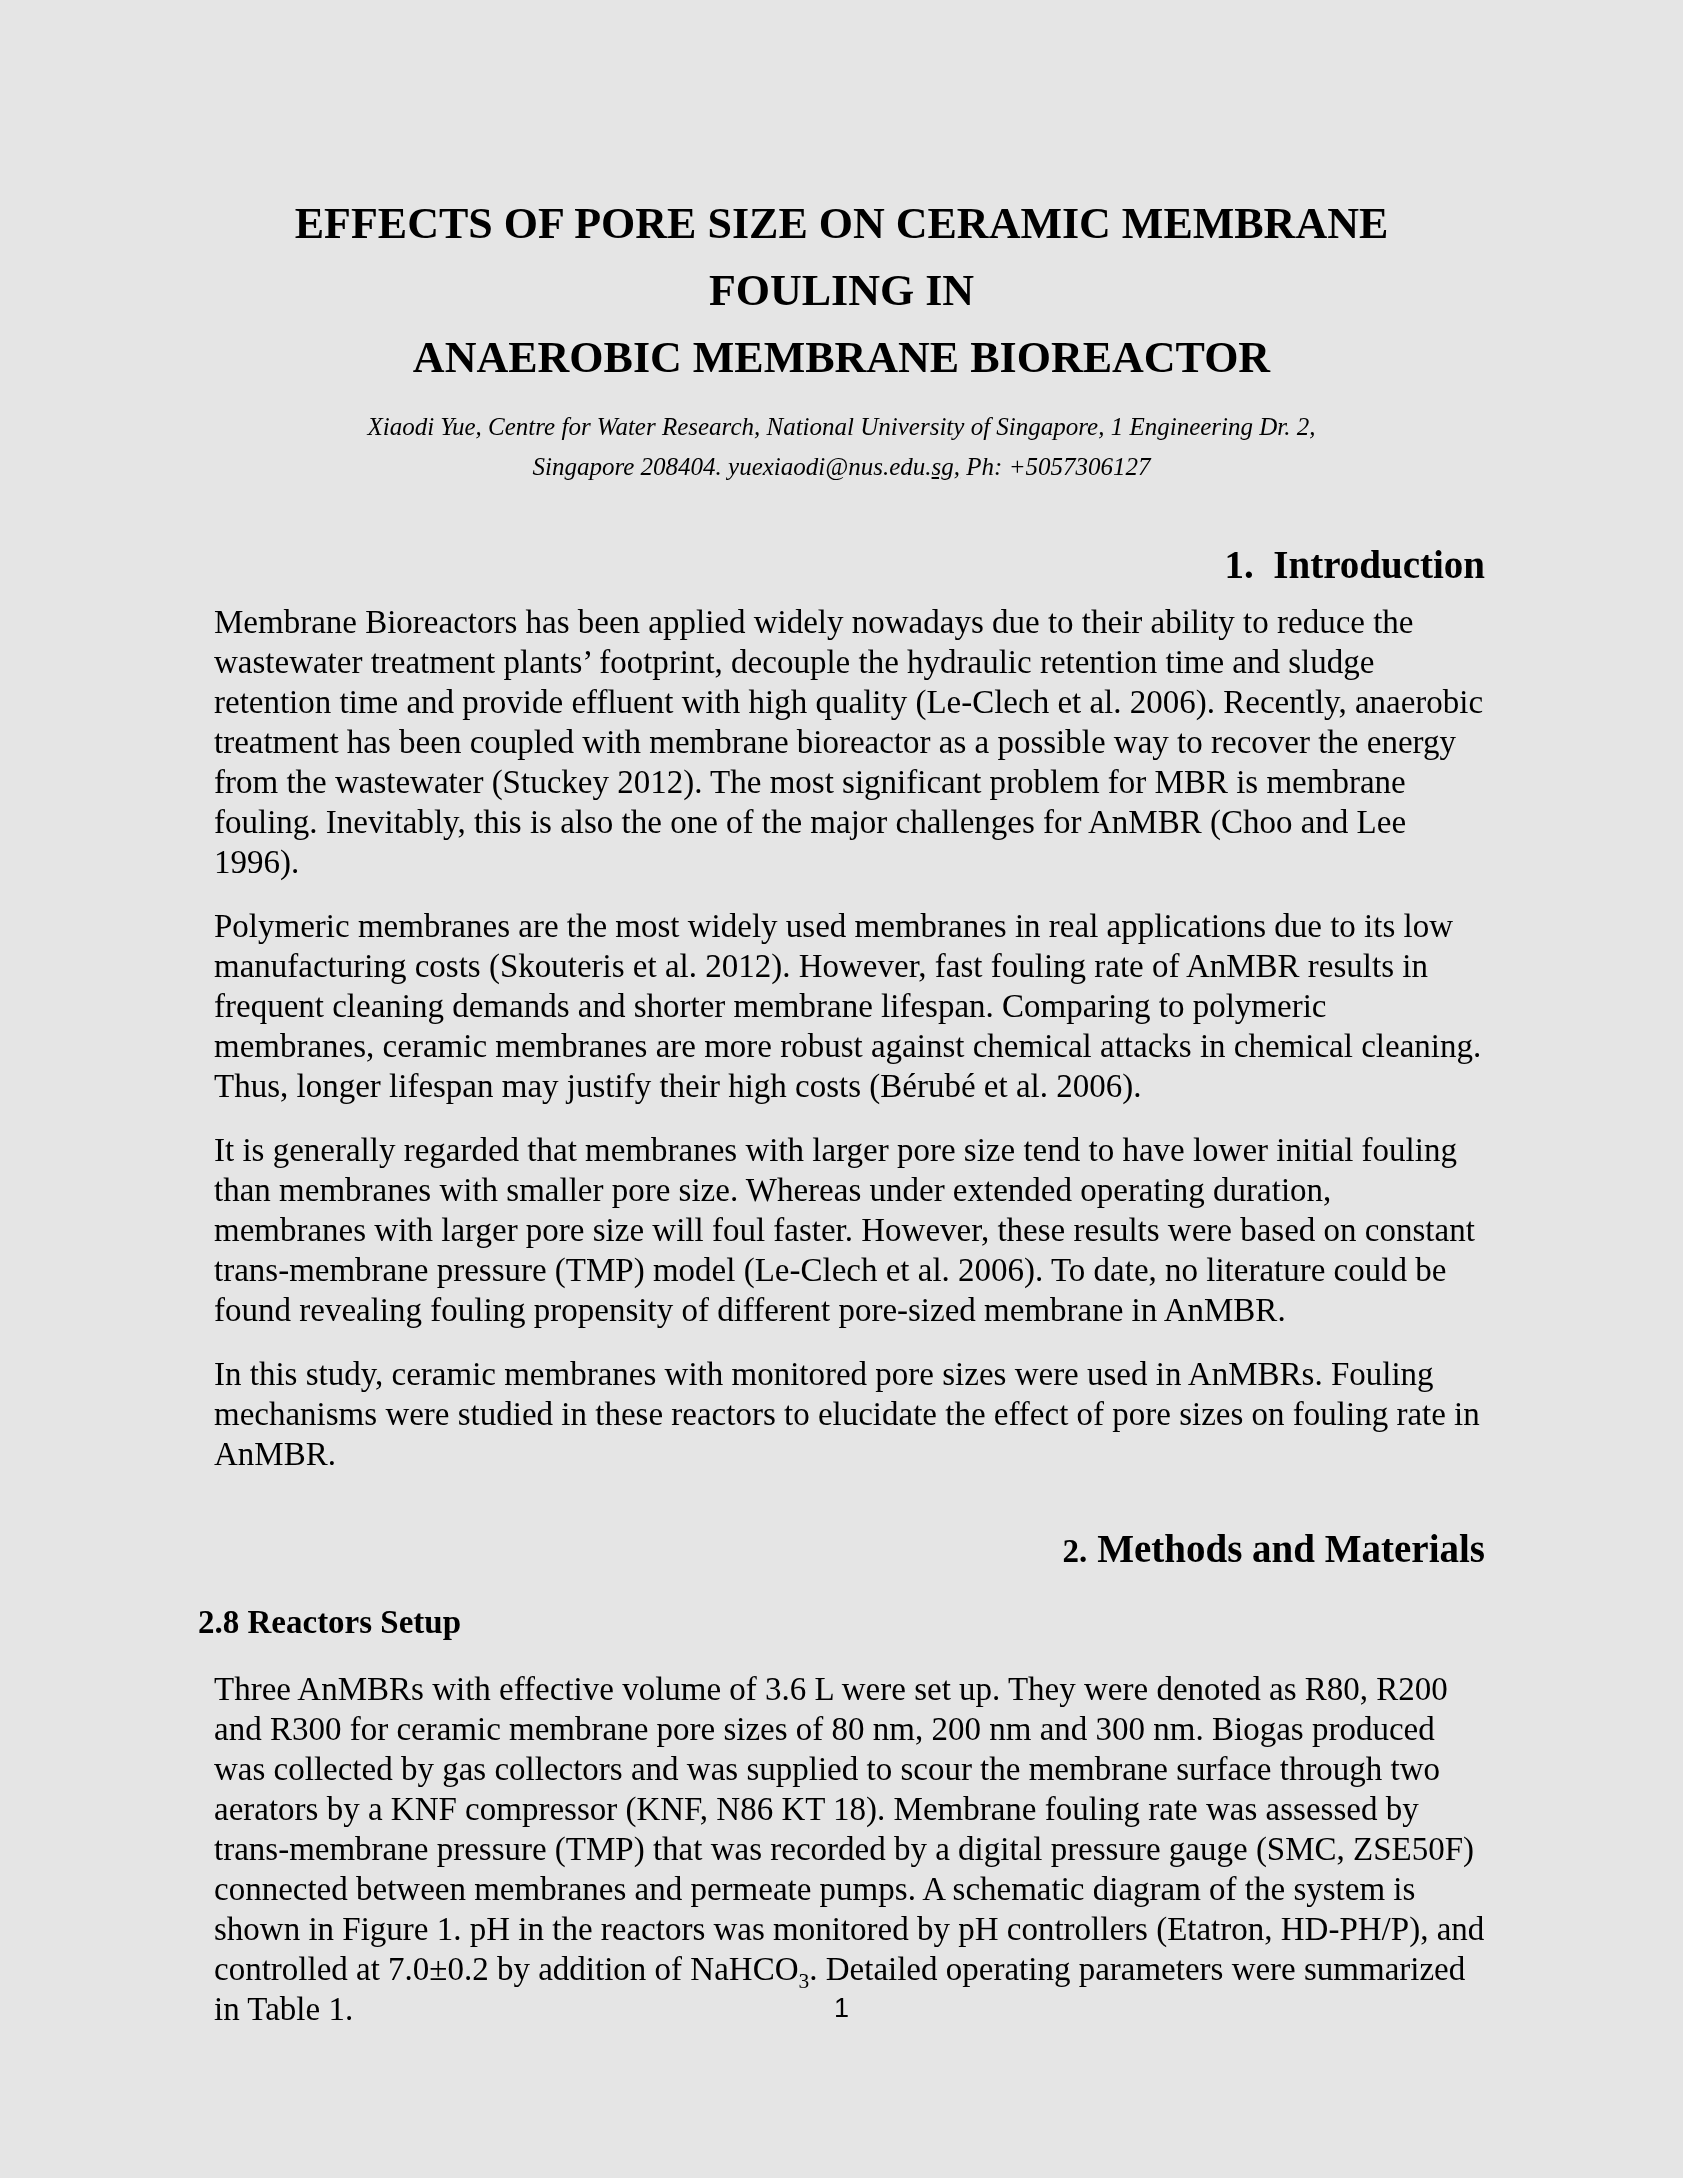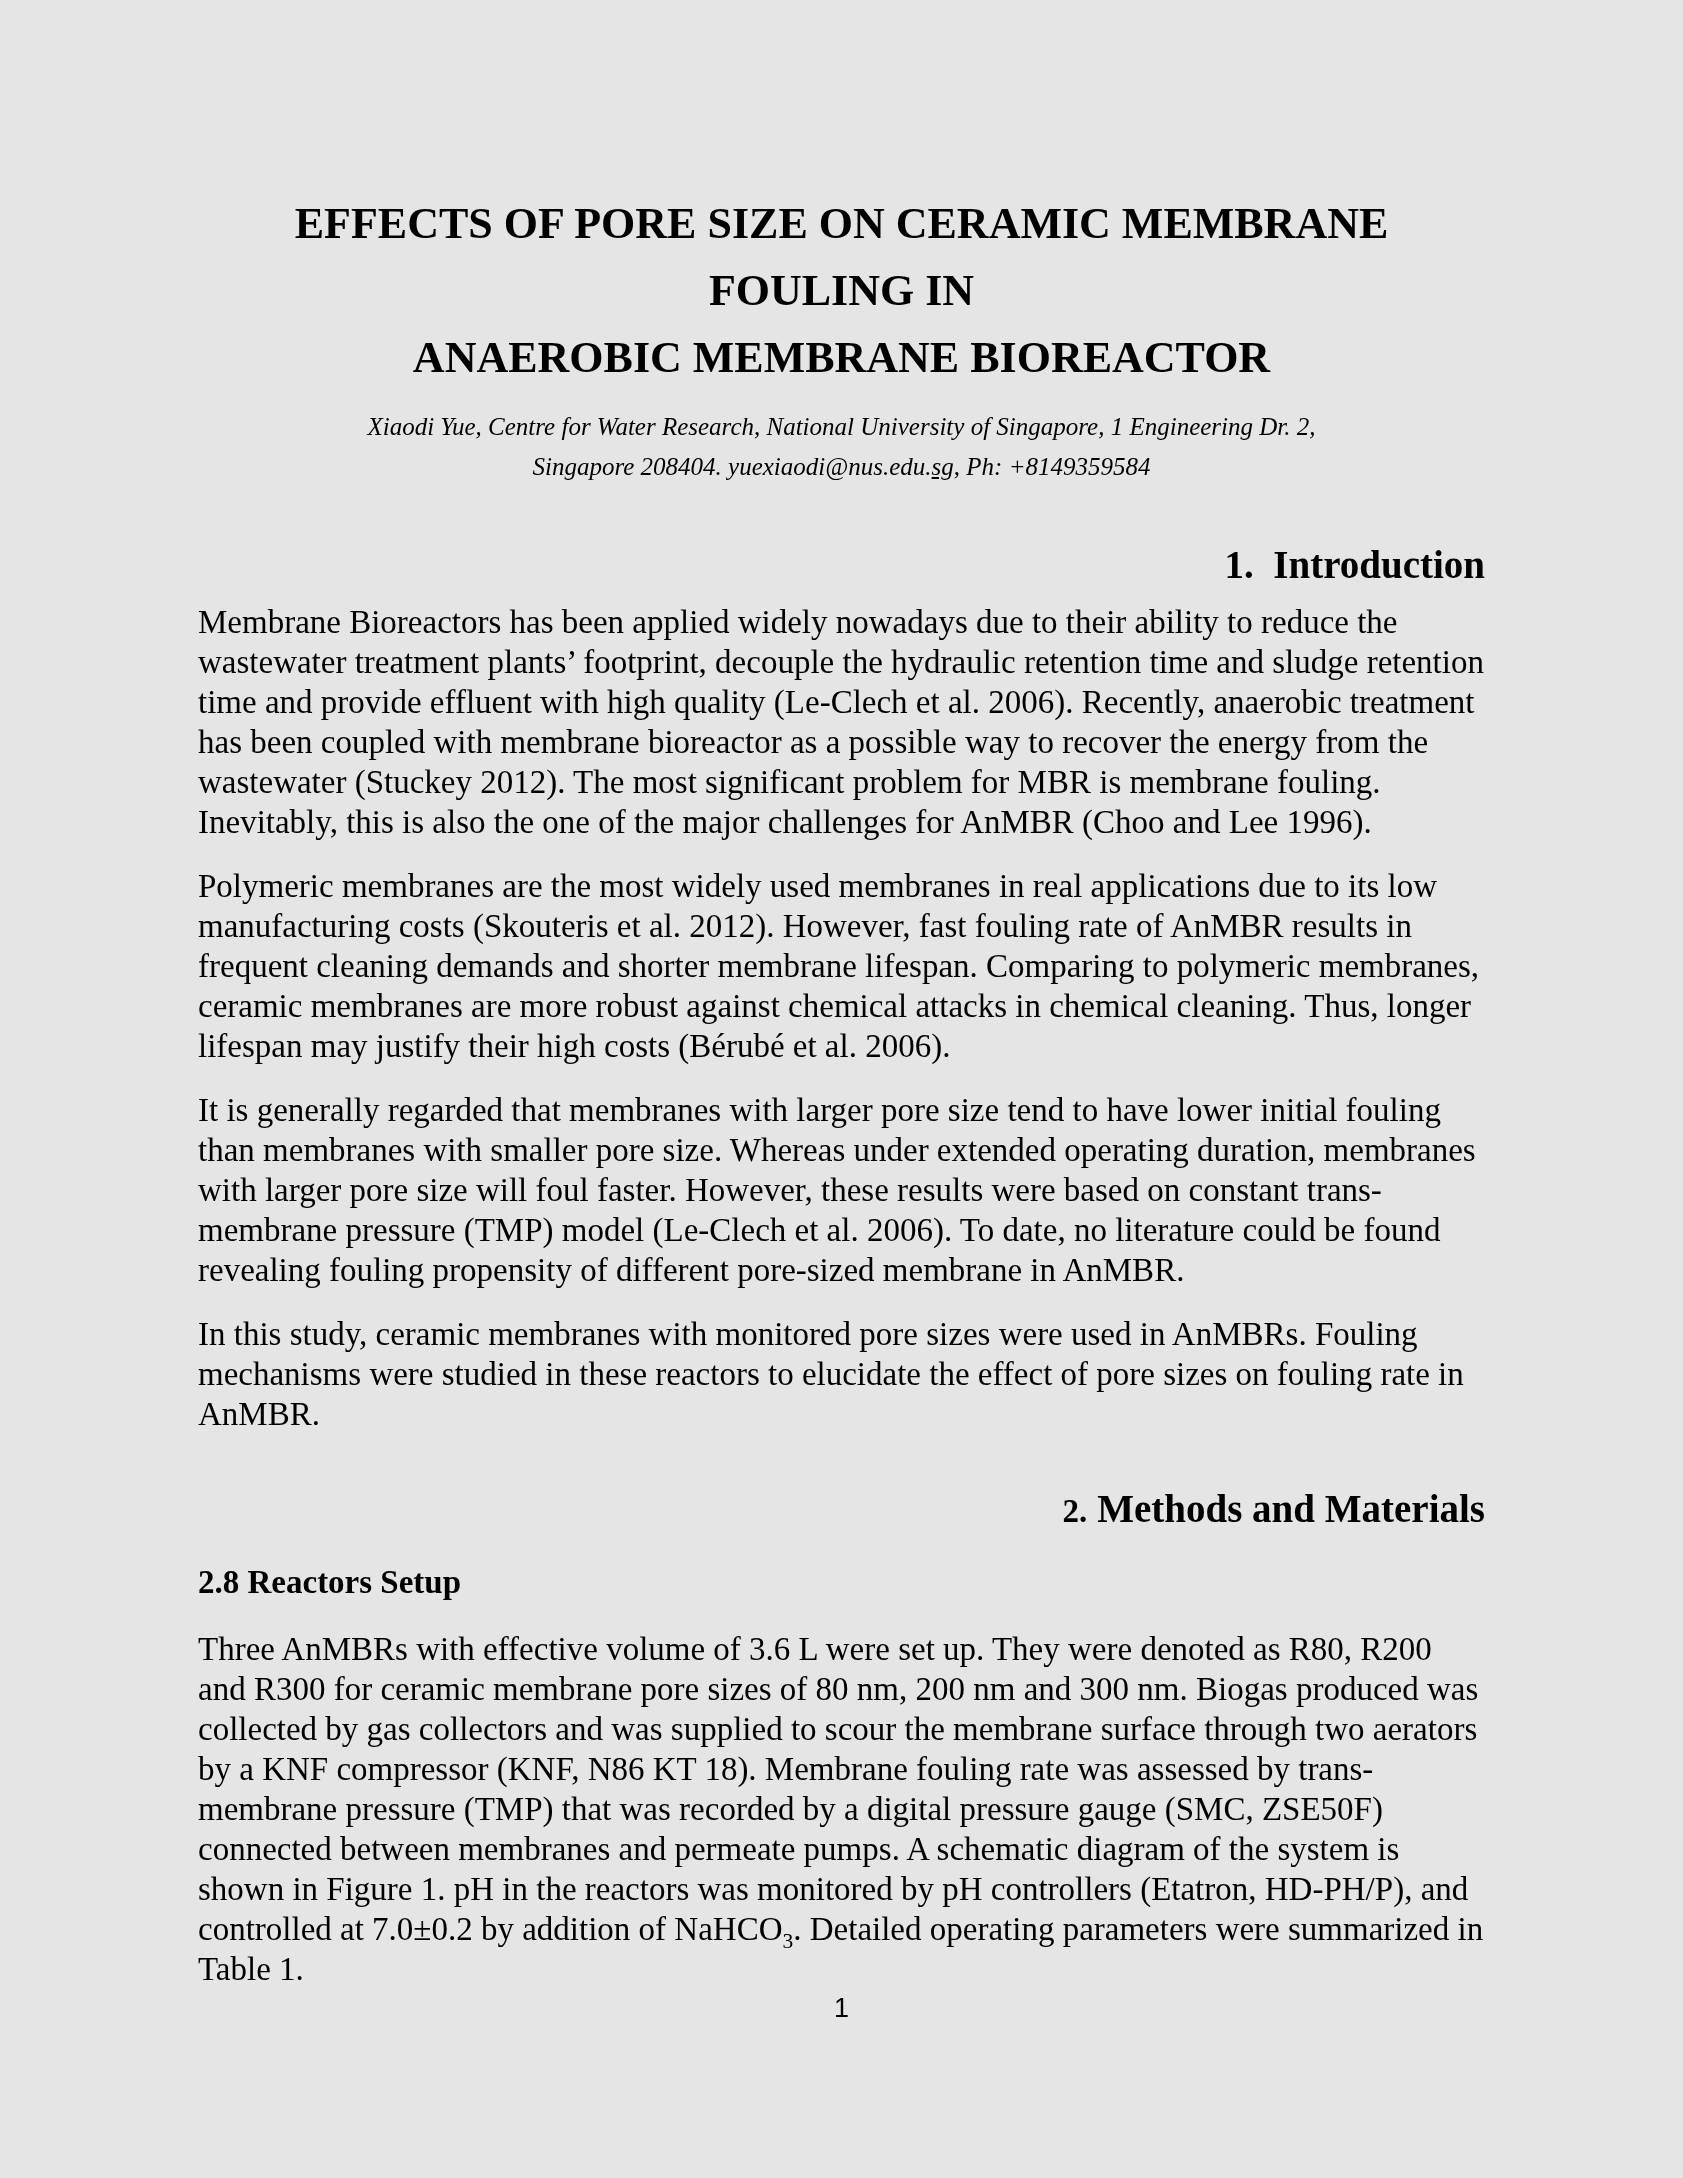--- a/index.html
+++ b/index.html
@@ -56,21 +56,21 @@
     font-size: 33px;
     line-height: 42px;
     font-weight: bold;
     text-align: left;
     margin: 0 0 26px 0;
   }
   p.body-paragraph {
     font-size: 33px;
     line-height: 40px;
     text-align: left;
-    margin: 0 0 24px 0;
+    margin: 0 0 24px 16px;
   }
   p.body-paragraph sub {
     font-size: 0.65em;
     vertical-align: sub;
     line-height: 0;
   }
   .page-footer {
     position: absolute;
     top: 1992px;
     left: 0;
@@ -86,21 +86,21 @@
 
 <div class="page">
 
   <h1 class="paper-title">
     <span class="title-line">EFFECTS OF PORE SIZE ON CERAMIC MEMBRANE FOULING IN</span>
     <span class="title-line">ANAEROBIC MEMBRANE BIOREACTOR</span>
   </h1>
 
   <div class="authors">
     <span class="author-line">Xiaodi Yue, Centre for Water Research, National University of Singapore, 1 Engineering Dr. 2,</span>
-    <span class="author-line"><span>Singapore 208404. yuexiaodi@nus.edu.</span><span class="email-underline">sg,</span><span> Ph: +8149359584</span></span>
+    <span class="author-line"><span>Singapore 208404. yuexiaodi@nus.edu.</span><span class="email-underline">sg,</span><span> Ph: +5057306127</span></span>
   </div>
 
   <h2 class="section-heading">1.  Introduction</h2>
 
   <p class="body-paragraph">Membrane Bioreactors has been applied widely nowadays due to their ability to reduce the wastewater treatment plants’ footprint, decouple the hydraulic retention time and sludge retention time and provide effluent with high quality (Le-Clech et al. 2006). Recently, anaerobic treatment has been coupled with membrane bioreactor as a possible way to recover the energy from the wastewater (Stuckey 2012). The most significant problem for MBR is membrane fouling. Inevitably, this is also the one of the major challenges for AnMBR (Choo and Lee 1996).</p>
 
   <p class="body-paragraph">Polymeric membranes are the most widely used membranes in real applications due to its low manufacturing costs (Skouteris et al. 2012). However, fast fouling rate of AnMBR results in frequent cleaning demands and shorter membrane lifespan. Comparing to polymeric membranes, ceramic membranes are more robust against chemical attacks in chemical cleaning. Thus, longer lifespan may justify their high costs (Bérubé et al. 2006).</p>
 
   <p class="body-paragraph">It is generally regarded that membranes with larger pore size tend to have lower initial fouling than membranes with smaller pore size. Whereas under extended operating duration, membranes with larger pore size will foul faster. However, these results were based on constant trans-membrane pressure (TMP) model (Le-Clech et al. 2006). To date, no literature could be found revealing fouling propensity of different pore-sized membrane in AnMBR.</p>
 

